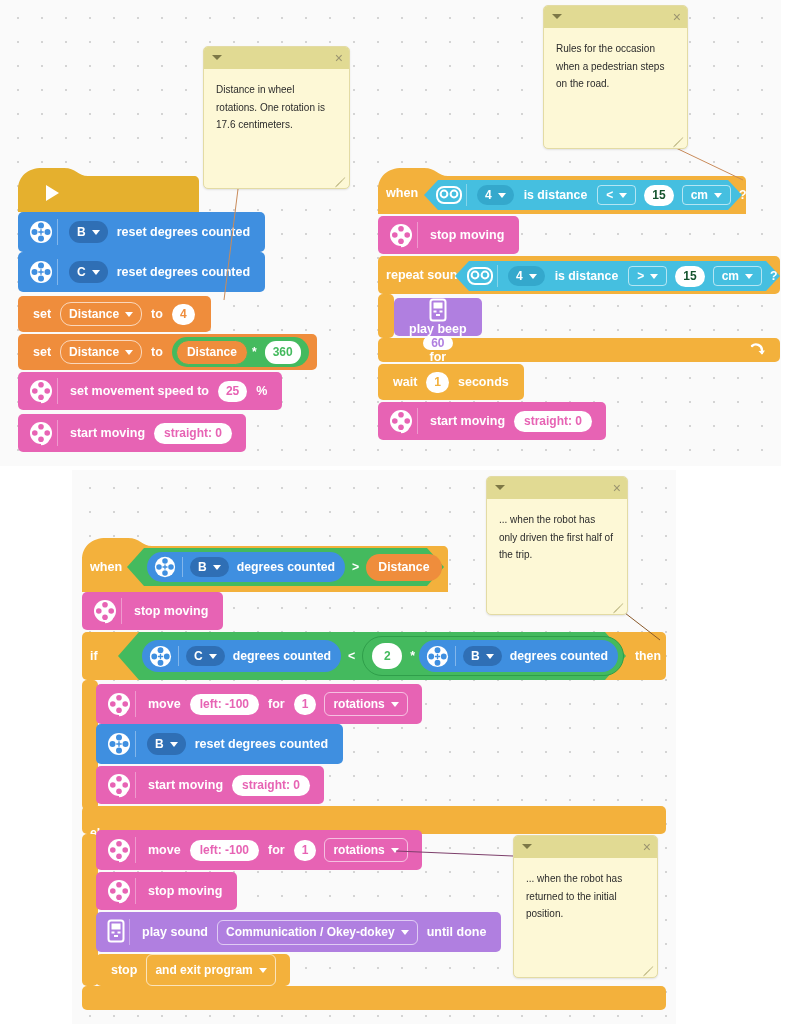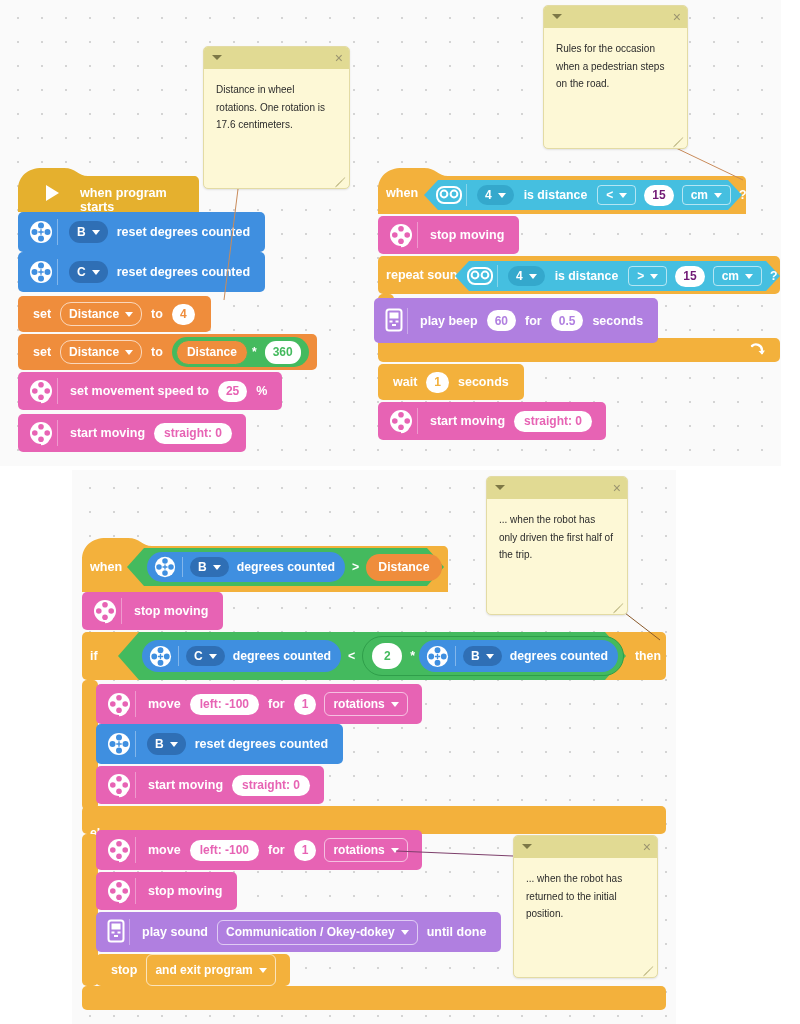--- a/index.html
+++ b/index.html
@@ -52,21 +52,21 @@
   .c-op     { background:#44ba5e; }
 
   .lbl { padding:0 5px; }
   .sep { width:1px; height:26px; background:rgba(255,255,255,.35); margin:0 7px 0 3px; }
 
   
   .oval { background:#fff; border-radius:11px; min-width:22px; height:21px;
           display:inline-flex; align-items:center; justify-content:center;
           padding:0 8px; font-size:12px; font-weight:bold; margin:0 4px; }
   .oval.m   { color:#e763b4; }
-  .oval.s   { color:#701a75; }
+  .oval.s   { color:#14532d; }
   .oval.ct  { color:#f3b13c; }
   .oval.so  { color:#b07fe0; }
   .oval.op  { color:#44ba5e; }
   .oval.var { color:#ef8d3c; }
 
   
   .dd { border-radius:11px; height:22px; display:inline-flex; align-items:center;
         padding:0 8px; font-size:12px; font-weight:bold; margin:0 4px;
         color:#fff; }
   .dd .ca { margin-left:6px; width:0;height:0;border-left:4px solid transparent;
@@ -157,21 +157,20 @@
 <div class="hat" style="left:18px;top:168px;width:181px;height:44px;">
   <svg width="181" height="44" viewBox="0 0 181 44">
     <path d="M0 44 V22 C0 8 10 0 24 0 H46 C58 0 60 8 70 8 H176 C179 8 181 10 181 13 V44 Z" fill="#e5b02e"></path>
     <path d="M14 44 h6 a2 2 0 0 1 2 2 v1 a4 4 0 0 0 4 4 h6 a4 4 0 0 0 4 -4 v-1 a2 2 0 0 1 2 -2 h6" fill="#e5b02e"></path>
   </svg>
   <span style="position:absolute;left:26px;top:16px;">
     <svg width="16" height="18" viewBox="0 0 16 18">
         <path d="M2 1 L15 9 L2 17 Z" fill="#fff"></path>
       </svg>
   </span>
-  <span style="position:absolute;left:62px;top:18px;font-size:12.6px;font-weight:bold;color:#fff;font-family:'Liberation Sans',sans-serif;">when program starts</span>
 </div>
 
 <div class="blk c-motor" style="left:18px;top:212px;height:40px;border-radius:5px;">
   <span class="ico">
     <svg width="26" height="26" viewBox="0 0 26 26">
         <circle cx="13" cy="13" r="11" fill="#fff"></circle>
       <circle cx="13" cy="6.5" r="3" fill="#3f8fe0"></circle>
         <circle cx="13" cy="19.5" r="3" fill="#3f8fe0"></circle>
       <circle cx="6.5" cy="13" r="3" fill="#3f8fe0"></circle>
         <circle cx="19.5" cy="13" r="3" fill="#3f8fe0"></circle>
@@ -351,21 +350,21 @@
     </span>
     <span class="oval s">15</span>
     <span class="dd dd-move" style="height:20px;border-radius:4px;">
       <span>cm</span>
         <i class="ca"></i>
     </span>
     <span style="padding:0 6px 0 4px;">?</span>
   </div>
 </div>
 
-<div class="blk c-sound" style="left:374px;top:298px;height:45px;">
+<div class="blk c-sound" style="left:394px;top:298px;height:38px;flex-direction:column;">
   <span class="ico" style="width:20px;flex:0 0 20px;">
     <svg width="20" height="24" viewBox="0 0 20 24">
       <rect x="2.5" y="1.5" width="15" height="21" rx="2.5" fill="#b07fe0" stroke="#fff" stroke-width="2"></rect>
       <rect x="5.5" y="4.5" width="9" height="6" fill="#fff"></rect>
       <rect x="5.5" y="12.5" width="3" height="2" fill="#fff"></rect>
       <rect x="11.5" y="12.5" width="3" height="2" fill="#fff"></rect>
       <rect x="8" y="16" width="4" height="2" fill="#fff"></rect>
     </svg>
   </span>
   <span class="sep"></span>

